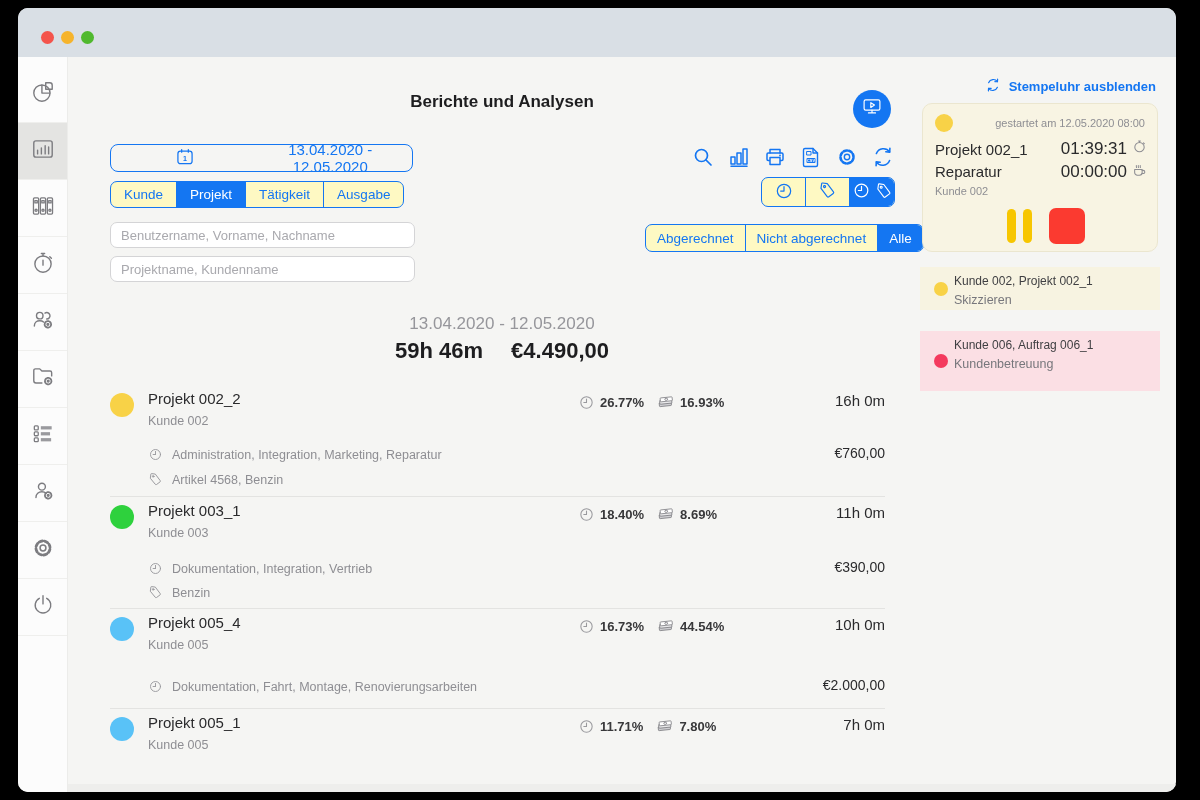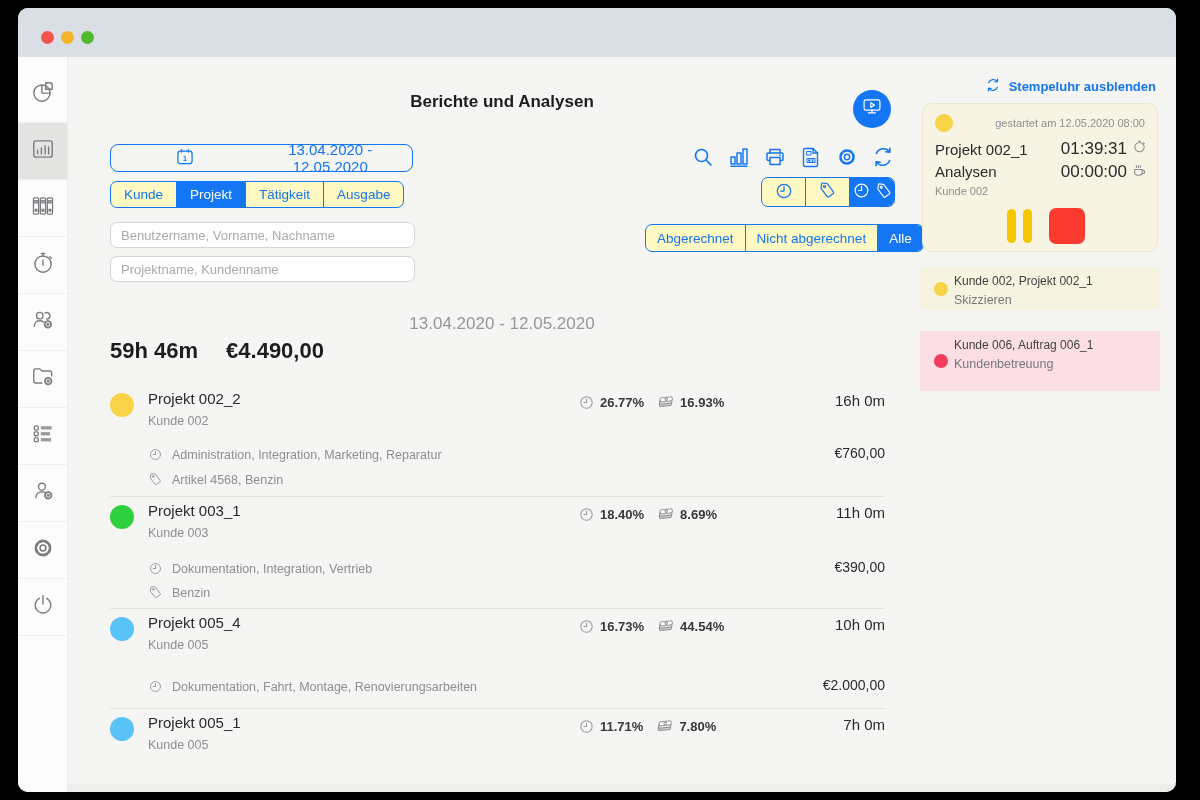--- a/index.html
+++ b/index.html
@@ -47,21 +47,21 @@
   .search-input { position:absolute; left:42px; width:305px; height:26px; border:1px solid #d4d4d6; border-radius:7px; background:#fff; font-size:13px; color:#3a3a3c; padding:0 10px; font-family:inherit; }
   .search-input::placeholder { color:#a9a9ae; }
   #in-user { top:165px; }
   #in-project { top:199px; }
 
   .toolbar { position:absolute; left:623px; top:88px; display:flex; gap:12px; }
   .tool { width:24px; height:24px; cursor:pointer; }
   .tool svg { stroke:#1476f2; fill:none; stroke-linecap:round; stroke-linejoin:round; }
 
   .sum-date { position:absolute; left:42px; top:257px; width:784px; text-align:center; font-size:17px; color:#96969b; }
-  .sum-totals { position:absolute; left:42px; top:281px; width:784px; display:flex; gap:28px; font-size:22px; font-weight:600; color:#1d1d1f; }
+  .sum-totals { position:absolute; left:42px; top:281px; width:784px; display:flex; justify-content:center; gap:28px; font-size:22px; font-weight:600; color:#1d1d1f; }
 
   
   .rows { position:absolute; left:42px; top:328px; width:775px; }
   .prow { position:relative; border-bottom:1px solid #e3e3e1; cursor:pointer; }
   .prow:last-child { border-bottom:none; }
   .prow .dot { position:absolute; left:0; top:8px; width:24px; height:24px; border-radius:50%; }
   .prow .pname { position:absolute; left:38px; top:5px; font-size:15px; font-weight:400; color:#2a2a2c; }
   .prow .pcust { position:absolute; left:38px; top:29px; font-size:12.5px; color:#8e8e93; }
   .prow .pcts { position:absolute; left:468px; top:9px; display:flex; gap:12px; align-items:center; }
   .pct-group { display:flex; align-items:center; gap:5px; font-size:13px; font-weight:600; color:#38383a; }
@@ -456,21 +456,21 @@
         <path d="M5.4 17.1 a7.6 7.6 0 0 0 13.2 -1.6"></path>
             <path d="M5.1 20.8 l.2 -3.9 3.9 .3"></path>
           </svg></span>
       <span>Stempeluhr ausblenden</span>
     </div>
 
     <div class="timer-card">
       <span class="tdot" style="background: rgb(248, 210, 71);"></span>
       <span class="tstart">gestartet am 12.05.2020 08:00</span>
       <div class="tproj">Projekt 002_1</div>
-      <div class="ttask">Analysen</div>
+      <div class="ttask">Reparatur</div>
       <div class="tcust">Kunde 002</div>
       <div class="tval elapsed">
         <span>01:39:31</span>
         <span><svg width="15" height="15" viewBox="0 0 24 24" stroke-width="1.7">
               <circle cx="12" cy="13" r="7.5"></circle>
               <path d="M10.5 3.2 h3 M12 3.2 v2.3 M18.3 6.2 l1.4 1.4"></path>
             </svg></span>
       </div>
       <div class="tval pausetime">
         <span>00:00:00</span>

